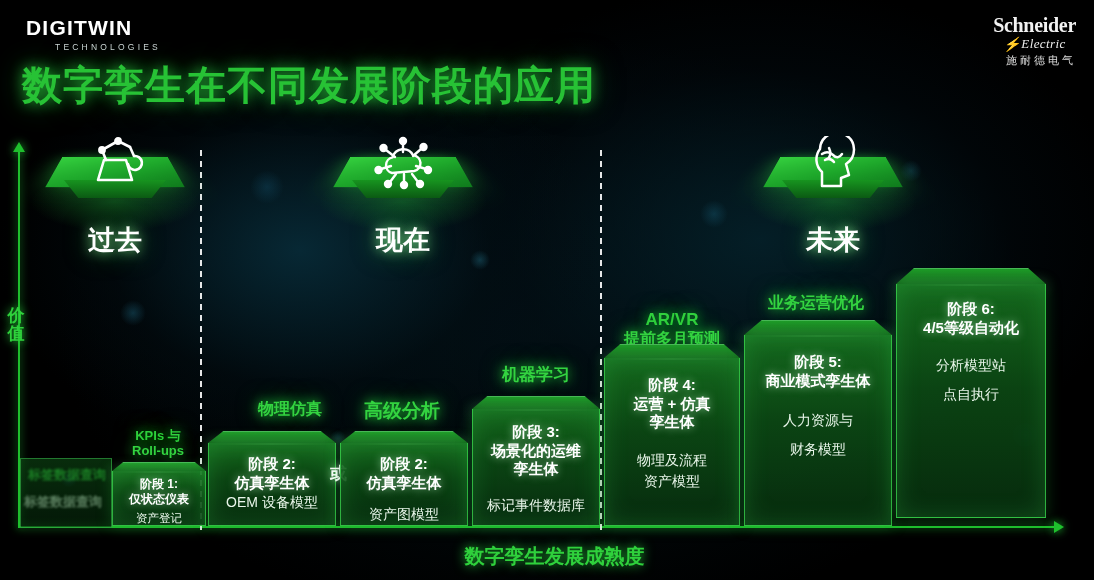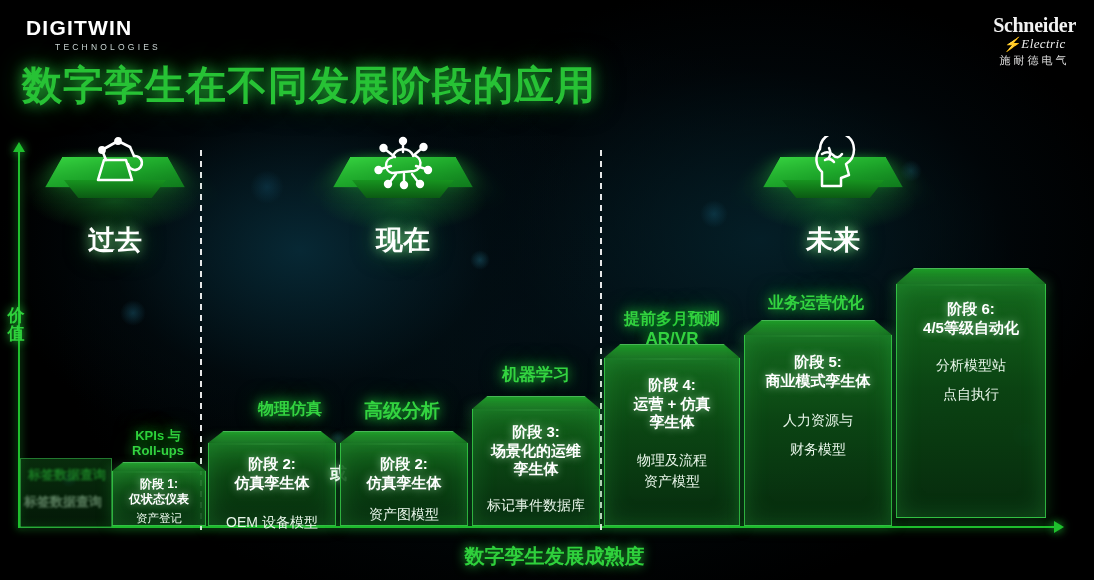--- a/index.html
+++ b/index.html
@@ -37,20 +37,21 @@
     font-family:"Liberation Serif",serif;
   }
   .logo-right .se {
     font-size:13px; color:#ededed; letter-spacing:0.4px; margin-top:-2px;
     font-family:"Liberation Serif",serif;
     font-style:italic;
   }
   .logo-right .scn {
     font-size:11px; color:#dcdcdc; letter-spacing:3px; margin-top:1px;
     filter:blur(0.5px);
+    text-align:right;
   }
   .logo-right .sbolt {
     display:inline-block; font-size:14px; color:#efefef; transform:translateY(1px);
   }
 
   .title {
     position:absolute; left:22px; top:58px;
     font-size:40px; font-weight:bold; color:#27c235;
     letter-spacing:1px; white-space:nowrap;
     text-shadow:0 0 14px rgba(40,200,60,0.85), 0 0 30px rgba(30,170,50,0.5);
@@ -297,21 +298,21 @@
     <div>物理仿真</div>
   </div>
   <div class="block" style="left:208px;top:431px;width:128px;height:95px;">
     <div class="cap" style="height:12px;"></div>
     <div class="capline" style="top:12px;"></div>
     <div class="body" style="top:12px;padding-top:12px;">
       <div class="title-cn" style="font-size:15px;">
         <div>阶段 2:</div>
         <div>仿真孪生体</div>
       </div>
-      <div class="sub-cn" style="font-size:14px;margin-top:20px;">
+      <div class="sub-cn" style="font-size:14px;margin-top:0;">
         <div>OEM 设备模型</div>
       </div>
     </div>
   </div>
   <div class="or-label" style="left:330px;top:462px;">或</div>
 
   <div class="tag" style="left:340px;top:400px;width:124px;font-size:19px;">
     <div>高级分析</div>
   </div>
   <div class="block" style="left:340px;top:431px;width:128px;height:95px;">
@@ -340,22 +341,22 @@
         <div>场景化的运维</div>
         <div>孪生体</div>
       </div>
       <div class="sub-cn" style="font-size:14px;margin-top:16px;">
         <div>标记事件数据库</div>
       </div>
     </div>
   </div>
 
   <div class="tag" style="left:604px;top:310px;width:136px;font-size:16px;">
+    <div style="font-size:17px;">AR/VR</div>
     <div>提前多月预测</div>
-    <div style="font-size:17px;">AR/VR</div>
   </div>
   <div class="block" style="left:604px;top:344px;width:136px;height:182px;">
     <div class="cap" style="height:14px;"></div>
     <div class="capline" style="top:14px;"></div>
     <div class="body" style="top:14px;padding-top:18px;">
       <div class="title-cn" style="font-size:15px;">
         <div>阶段 4:</div>
         <div>运营 + 仿真</div>
         <div>孪生体</div>
       </div>

